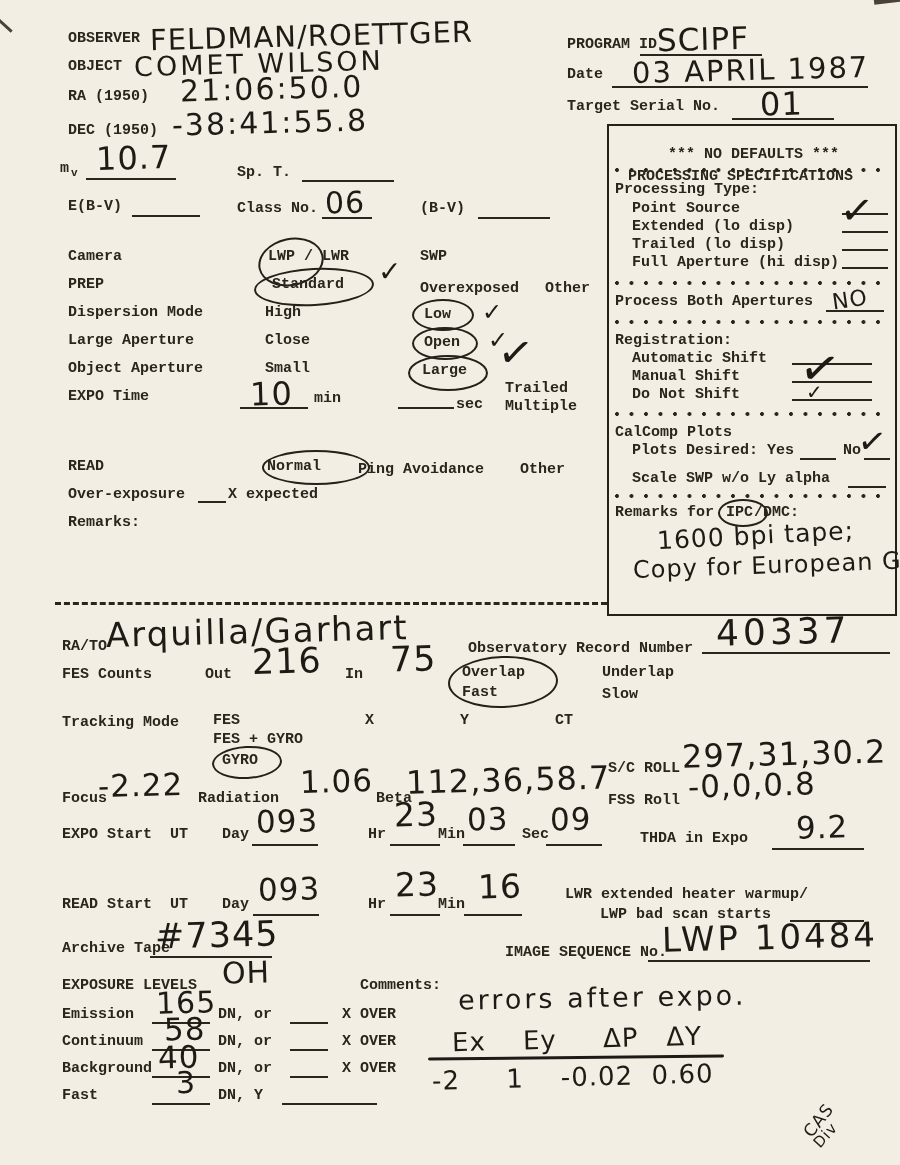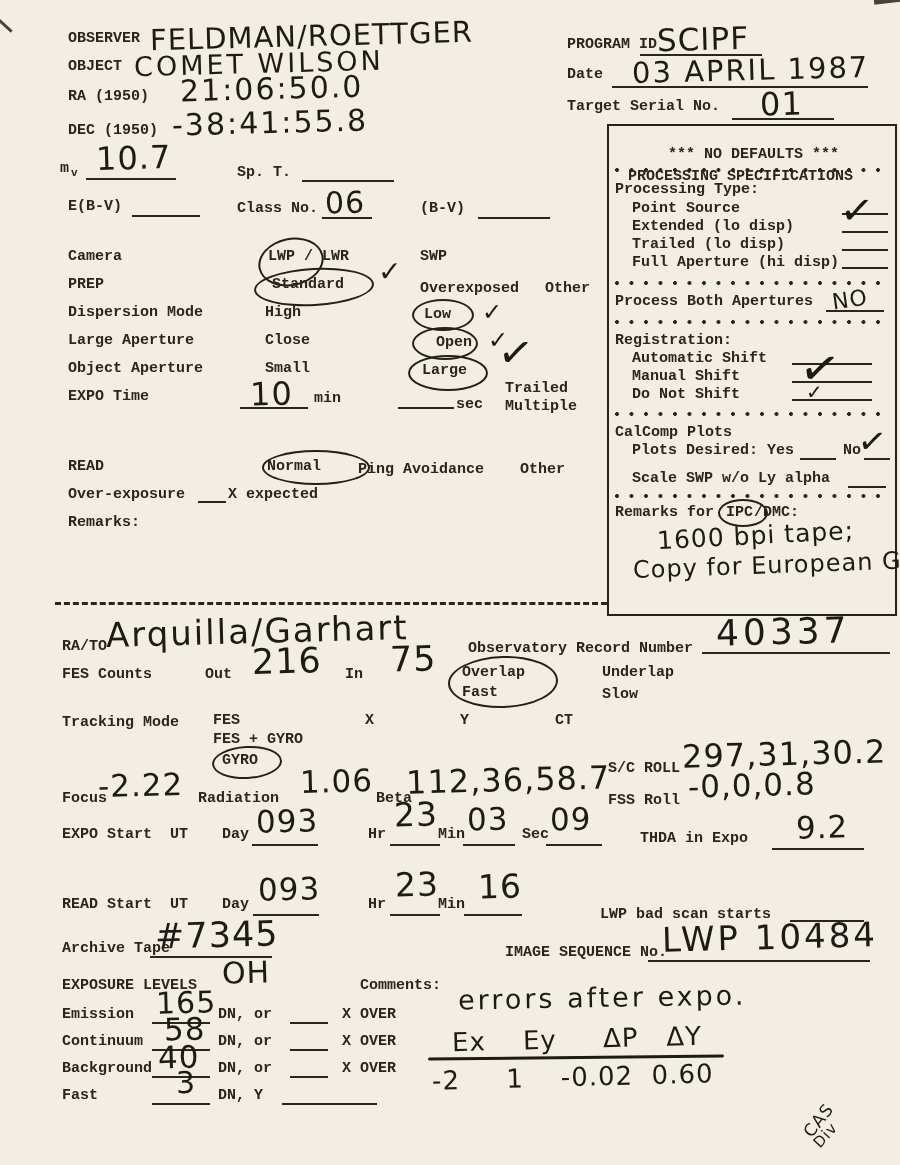--- a/index.html
+++ b/index.html
@@ -75,21 +75,21 @@
   <span class="t" style="left:545px;top:280px;">Other</span>
 
   <span class="t" style="left:68px;top:304px;">Dispersion Mode</span>
   <span class="t" style="left:265px;top:304px;">High</span>
   <span class="t" style="left:424px;top:306px;">Low</span>
   <div class="circle" style="left:412px;top:299px;width:58px;height:28px;"></div>
   <span class="check" style="left:482px;top:300px;font-size:24px;">✓</span>
 
   <span class="t" style="left:68px;top:332px;">Large Aperture</span>
   <span class="t" style="left:265px;top:332px;">Close</span>
-  <span class="t" style="left:424px;top:334px;margin-left:12px;">Open</span>
+  <span class="t" style="left:424px;top:334px;">Open</span>
   <div class="circle" style="left:412px;top:327px;width:62px;height:29px;"></div>
   <span class="check" style="left:488px;top:328px;font-size:24px;">✓</span>
 
   <span class="t" style="left:68px;top:360px;">Object Aperture</span>
   <span class="t" style="left:265px;top:360px;">Small</span>
   <span class="t" style="left:422px;top:362px;">Large</span>
   <div class="circle" style="left:408px;top:355px;width:76px;height:32px;"></div>
   <span class="check" style="left:498px;top:332px;font-size:42px;transform:rotate(8deg);">✓</span>
 
   <span class="t" style="left:68px;top:388px;text-align:right;">EXPO Time</span>
@@ -222,20 +222,21 @@
   <span class="t" style="left:62px;top:896px;">READ Start  UT</span>
   <span class="t" style="left:222px;top:896px;">Day</span>
   <span class="blank" style="left:253px;top:914px;width:66px;"></span>
   <span class="hw" style="left:258px;top:874px;font-size:31px;">093</span>
   <span class="t" style="left:368px;top:896px;">Hr</span>
   <span class="blank" style="left:390px;top:914px;width:50px;"></span>
   <span class="hw" style="left:395px;top:868px;font-size:33px;">23</span>
   <span class="t" style="left:438px;top:896px;">Min</span>
   <span class="blank" style="left:464px;top:914px;width:58px;"></span>
   <span class="hw" style="left:478px;top:870px;font-size:33px;">16</span>
+  <span class="t" style="left:565px;top:886px;">LWR extended heater warmup/</span>
   <span class="t" style="left:600px;top:906px;">LWP bad scan starts</span>
   <span class="blank" style="left:790px;top:920px;width:74px;"></span>
 
   <span class="t" style="left:62px;top:940px;">Archive Tape</span>
   <span class="blank" style="left:150px;top:956px;width:122px;"></span>
   <span class="hw" style="left:155px;top:918px;font-size:35px;">#7345</span>
   <span class="t" style="left:505px;top:944px;">IMAGE SEQUENCE No.</span>
   <span class="blank" style="left:648px;top:960px;width:222px;"></span>
   <span class="hw" style="left:662px;top:920px;font-size:34px;letter-spacing:3px;">LWP 10484</span>
 

